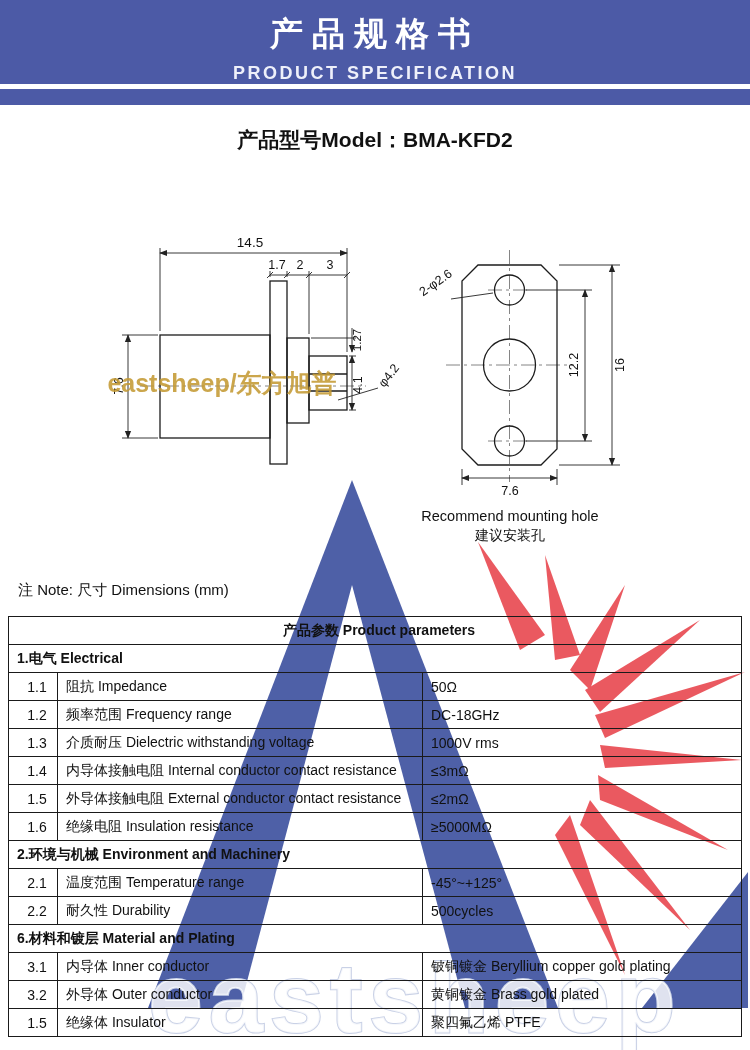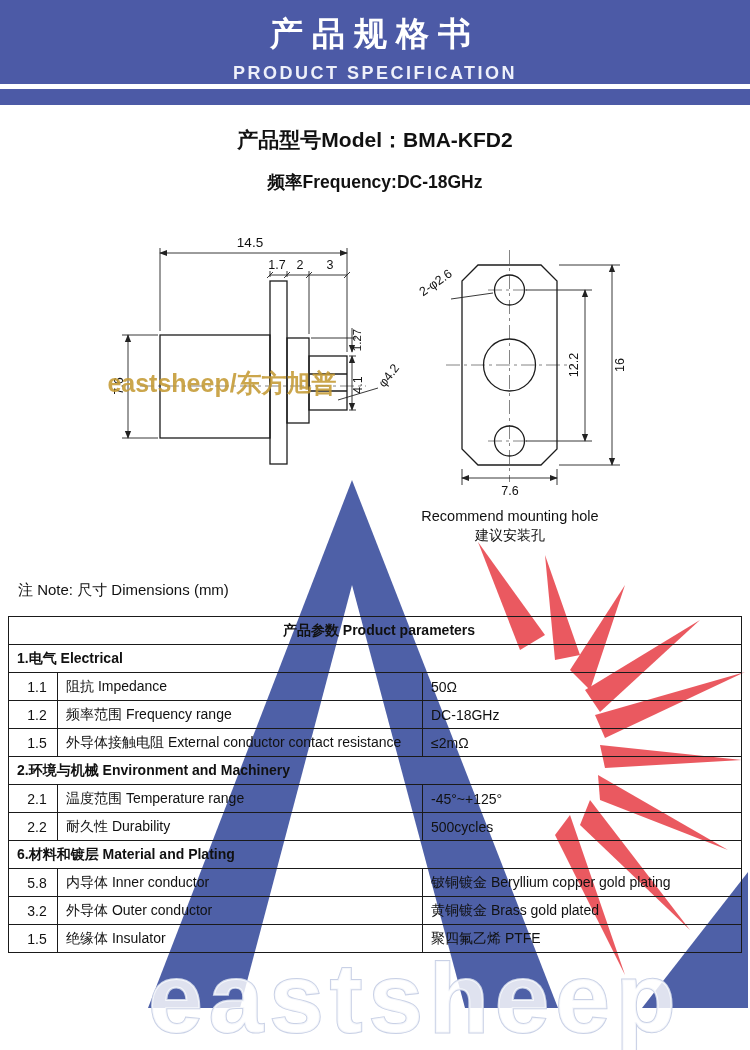--- a/index.html
+++ b/index.html
@@ -56,21 +56,20 @@
 
   <div class="content">
 
     <div class="header">
       <div class="header-title">产品规格书</div>
       <div class="header-subtitle">PRODUCT SPECIFICATION</div>
     </div>
     <div class="header-band"></div>
 
     <div class="model-line"><span>产品型号Model：</span><span>BMA-KFD2</span></div>
-    <div class="freq-line"><span>频率Frequency:</span><span>DC-18GHz</span></div>
 
     <svg class="drawing" viewBox="0 0 750 330" width="750" height="330">
       <defs>
         <marker id="arr" viewBox="0 0 10 10" refX="9" refY="5" markerWidth="9" markerHeight="9" orient="auto-start-reverse">
           <path d="M0,1 L10,5 L0,9 z" fill="#222"></path>
         </marker>
       </defs>
 
       <g stroke="#666" stroke-width="0.8" stroke-dasharray="14 4 3 4">
         <line x1="140" y1="158" x2="366" y2="158"></line>
@@ -179,44 +178,59 @@
         <td class="c-no">1.1</td>
         <td class="c-desc">阻抗 Impedance</td>
         <td class="c-val">50Ω</td>
       </tr>
       <tr>
         <td class="c-no">1.2</td>
         <td class="c-desc">频率范围 Frequency range</td>
         <td class="c-val">DC-18GHz</td>
       </tr>
       <tr>
+        <td class="c-no">1.3</td>
+        <td class="c-desc">介质耐压 Dielectric withstanding voltage</td>
+        <td class="c-val">1000V rms</td>
+      </tr>
+      <tr>
+        <td class="c-no">1.4</td>
+        <td class="c-desc">内导体接触电阻 Internal conductor contact resistance</td>
+        <td class="c-val">≤3mΩ</td>
+      </tr>
+      <tr>
         <td class="c-no">1.5</td>
         <td class="c-desc">外导体接触电阻 External conductor contact resistance</td>
         <td class="c-val">≤2mΩ</td>
       </tr>
+      <tr>
+        <td class="c-no">1.6</td>
+        <td class="c-desc">绝缘电阻 Insulation resistance</td>
+        <td class="c-val">≥5000MΩ</td>
+      </tr>
 
       <tr>
             <td colspan="3" class="t-section">2.环境与机械 Environment and Machinery</td>
           </tr>
       <tr>
         <td class="c-no">2.1</td>
         <td class="c-desc">温度范围 Temperature range</td>
         <td class="c-val">-45°~+125°</td>
       </tr>
       <tr>
         <td class="c-no">2.2</td>
         <td class="c-desc">耐久性 Durability</td>
         <td class="c-val">500cycles</td>
       </tr>
 
       <tr>
             <td colspan="3" class="t-section">6.材料和镀层 Material and Plating</td>
           </tr>
       <tr>
-        <td class="c-no">5.8</td>
+        <td class="c-no">3.1</td>
         <td class="c-desc">内导体 Inner conductor</td>
         <td class="c-val">铍铜镀金 Beryllium copper gold plating</td>
       </tr>
       <tr>
         <td class="c-no">3.2</td>
         <td class="c-desc">外导体 Outer conductor</td>
         <td class="c-val">黄铜镀金 Brass gold plated</td>
       </tr>
       <tr>
         <td class="c-no">1.5</td>

